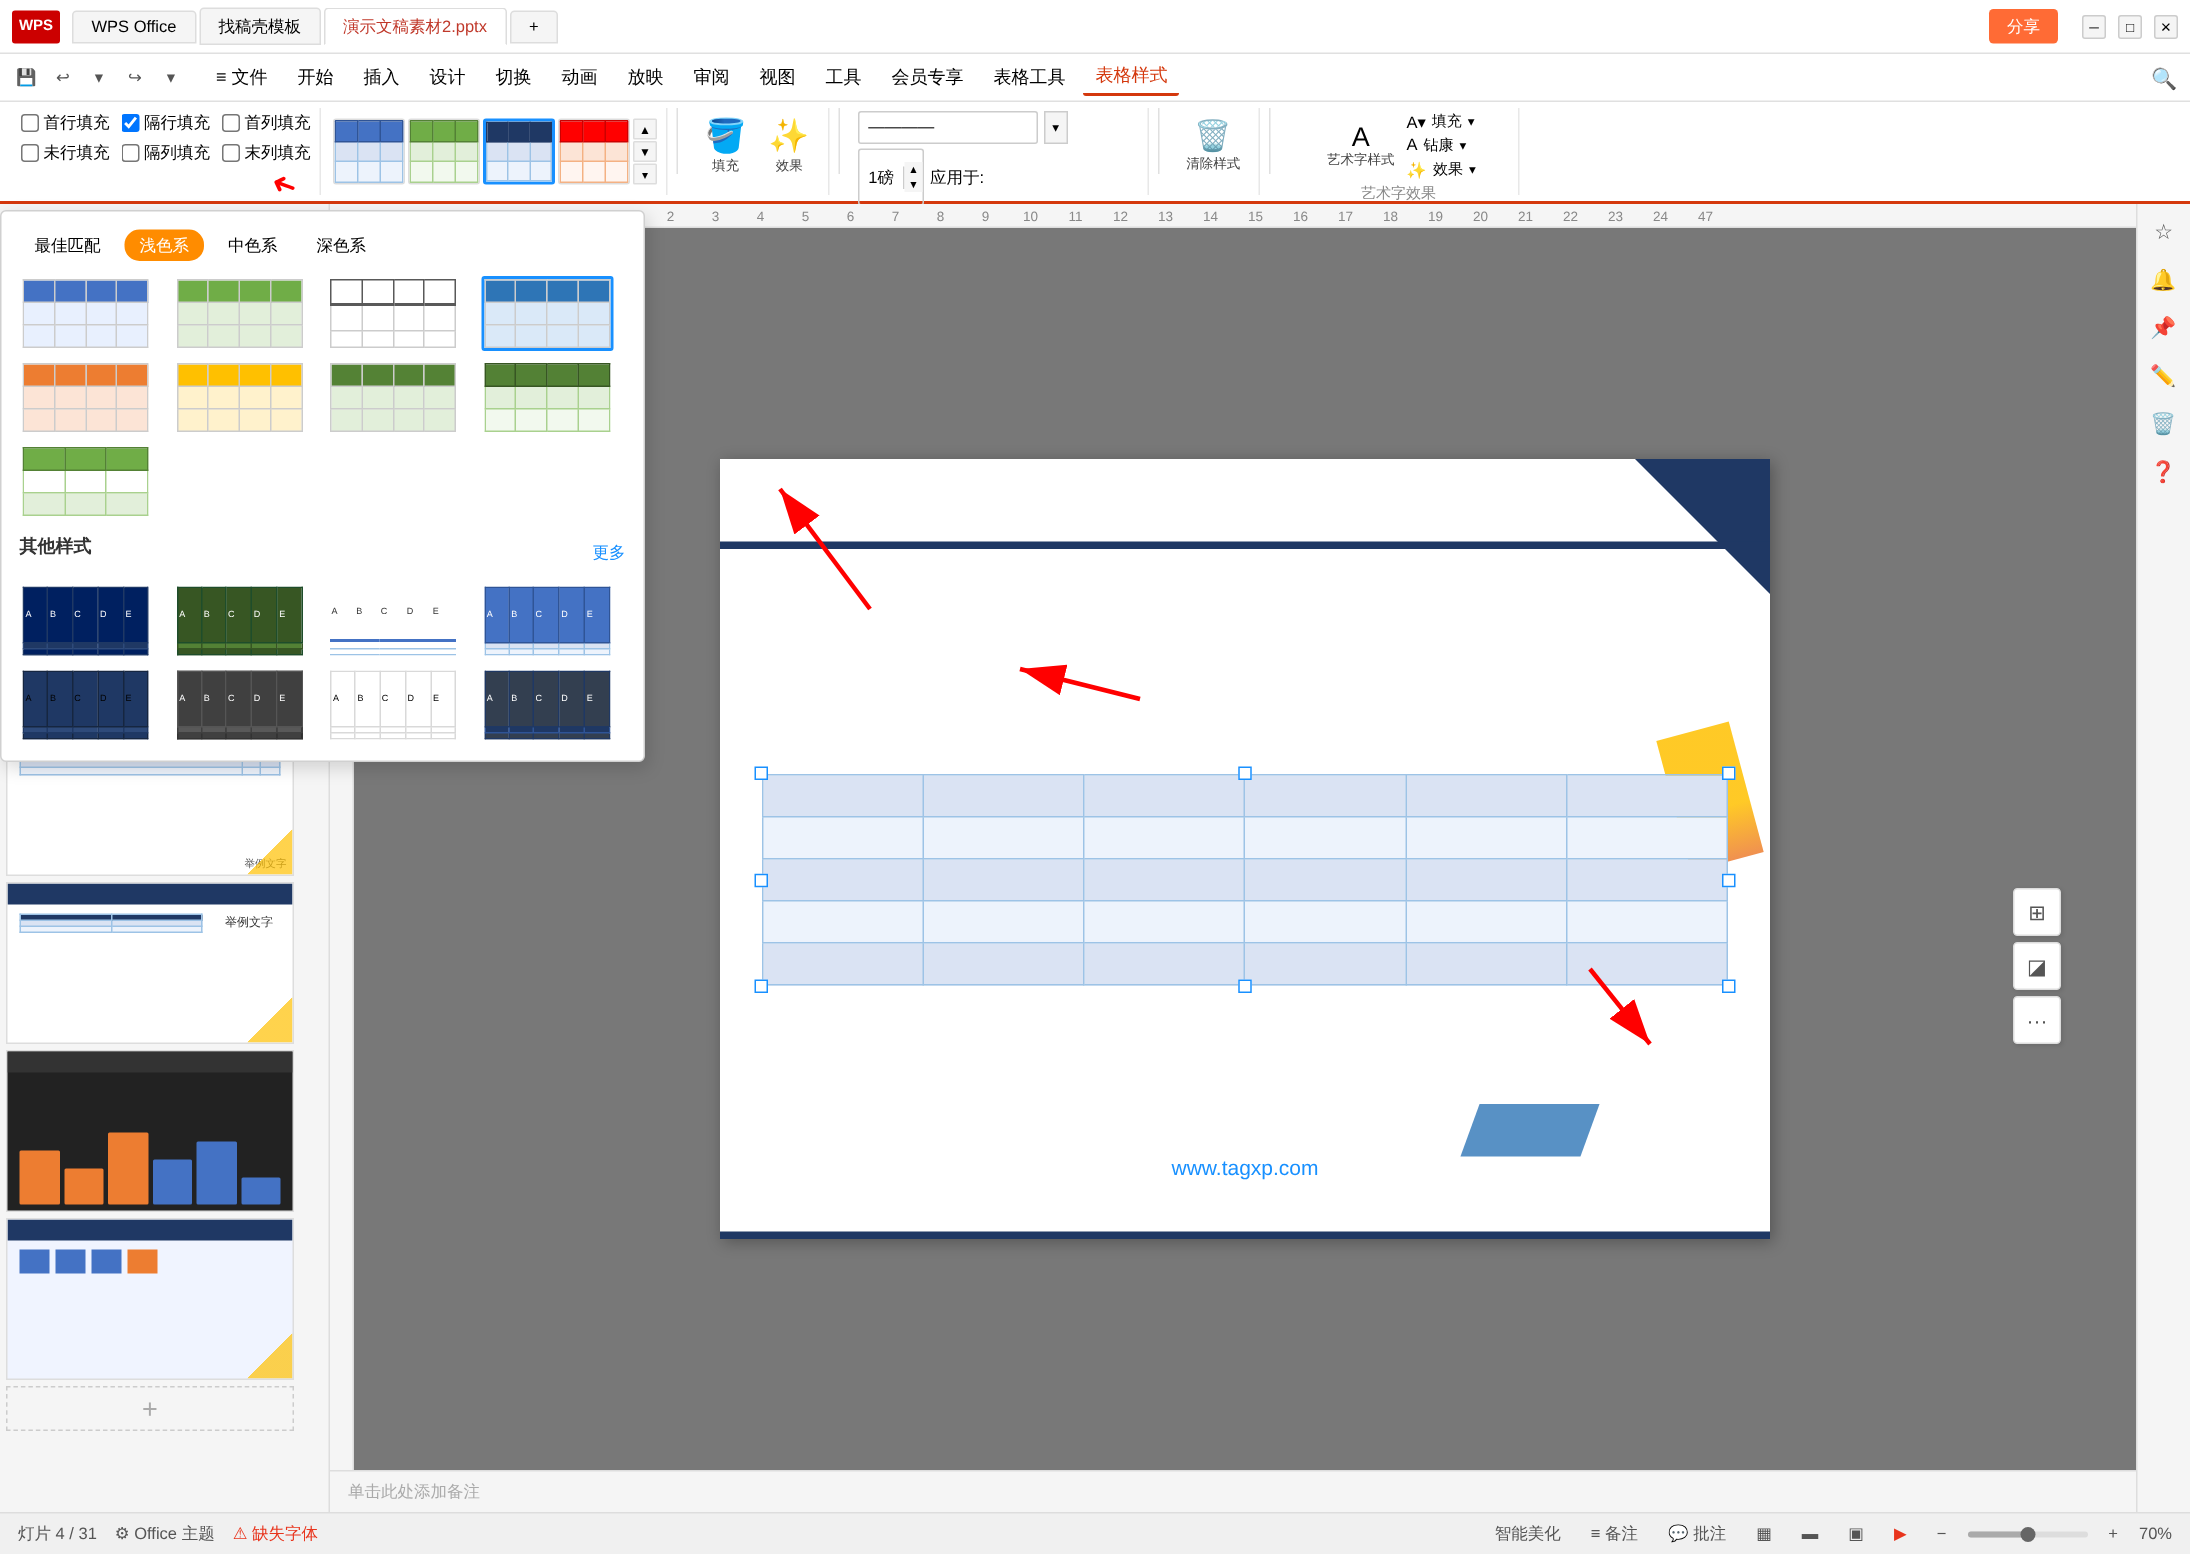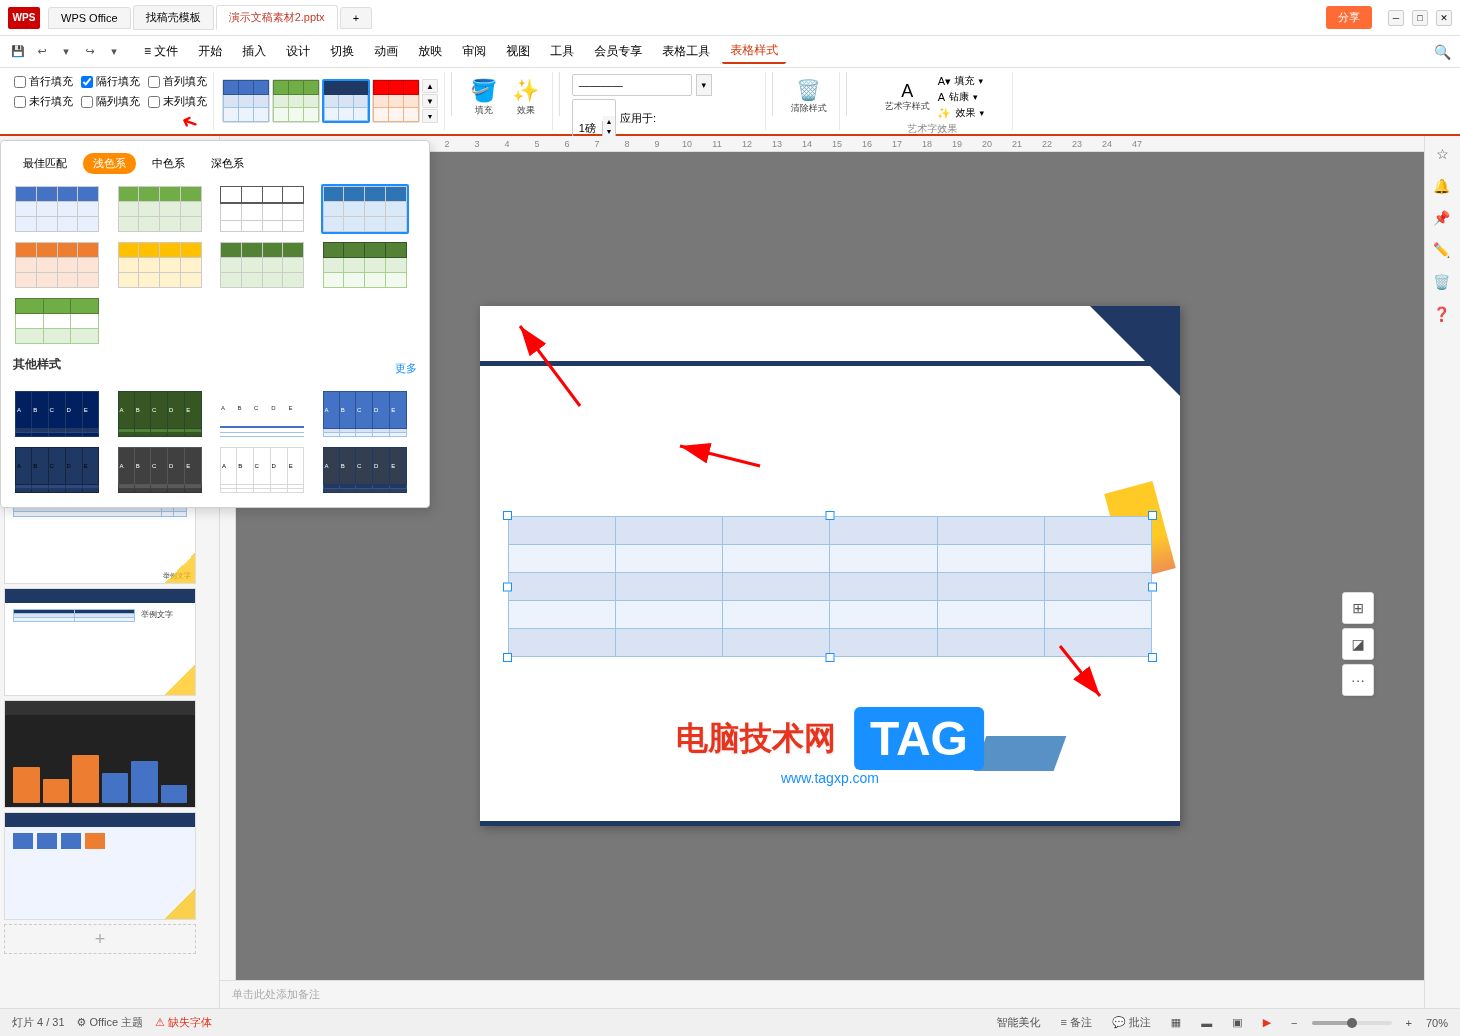--- a/index.html
+++ b/index.html
@@ -127,20 +127,21 @@
       background: #f0f0f0;
     }
 
     
     .slide-panel {
       width: 220px;
       background: #f5f5f5;
       border-right: 1px solid #ddd;
       overflow-y: auto;
       padding: 4px;
+      text-align: center;
     }
 
     
     .canvas-area {
       flex: 1;
       display: flex;
       flex-direction: column;
       position: relative;
       overflow: hidden;
     }
@@ -266,21 +267,21 @@
     .cb-row1, .cb-row2 { display: flex; gap: 8px; flex-wrap: wrap; }
 
     
     .table-style-picker { display: flex; align-items: center; gap: 2px; }
     .tsp-item { width: 48px; height: 44px; border: 1px solid #ddd; border-radius: 2px; cursor: pointer; overflow: hidden; }
     .tsp-item.selected { border-color: #1890ff; border-width: 2px; }
     .tsp-arrow { width: 16px; display: flex; flex-direction: column; gap: 1px; cursor: pointer; }
     .tsp-arrow-btn { height: 14px; background: #f5f5f5; border: 1px solid #ddd; display: flex; align-items: center; justify-content: center; font-size: 8px; border-radius: 1px; }
 
     
-    .line-weight-group { display: flex; align-items: flex-end; border: 1px solid #ccc; border-radius: 2px; height: 38px; }
+    .line-weight-group { display: flex; align-items: center; border: 1px solid #ccc; border-radius: 2px; height: 38px; }
     .lwg-val { padding: 0 6px; font-size: 11px; border-right: 1px solid #ccc; }
     .lwg-arrows { display: flex; flex-direction: column; }
     .lwg-arrow { height: 10px; width: 12px; display: flex; align-items: center; justify-content: center; font-size: 7px; cursor: pointer; background: #f5f5f5; }
 
     .sep { width: 1px; height: 44px; background: #e0e0e0; margin: 0 4px; }
   </style>
 </head>
 <body>
 
 <div class="title-bar">
@@ -1268,24 +1269,20 @@
                 <td></td>
                 <td></td>
                 <td></td>
                 <td></td>
               </tr>
             </tbody>
               </table>
           </div>
 
           <div class="watermark">
-            <div style="display:flex;align-items:center;gap:8px;">
-              <span class="watermark-text">电脑技术网</span>
-              <div class="watermark-tag">TAG</div>
-            </div>
             <div class="watermark-url">www.tagxp.com</div>
           </div>
 
           <svg style="position:absolute;top:0;left:0;width:100%;height:100%;pointer-events:none;z-index:20;">
 
             <defs>
               <marker id="arrowhead" markerWidth="10" markerHeight="7" refX="10" refY="3.5" orient="auto">
                 <polygon points="0 0, 10 3.5, 0 7" fill="red"></polygon>
               </marker>
             </defs>

